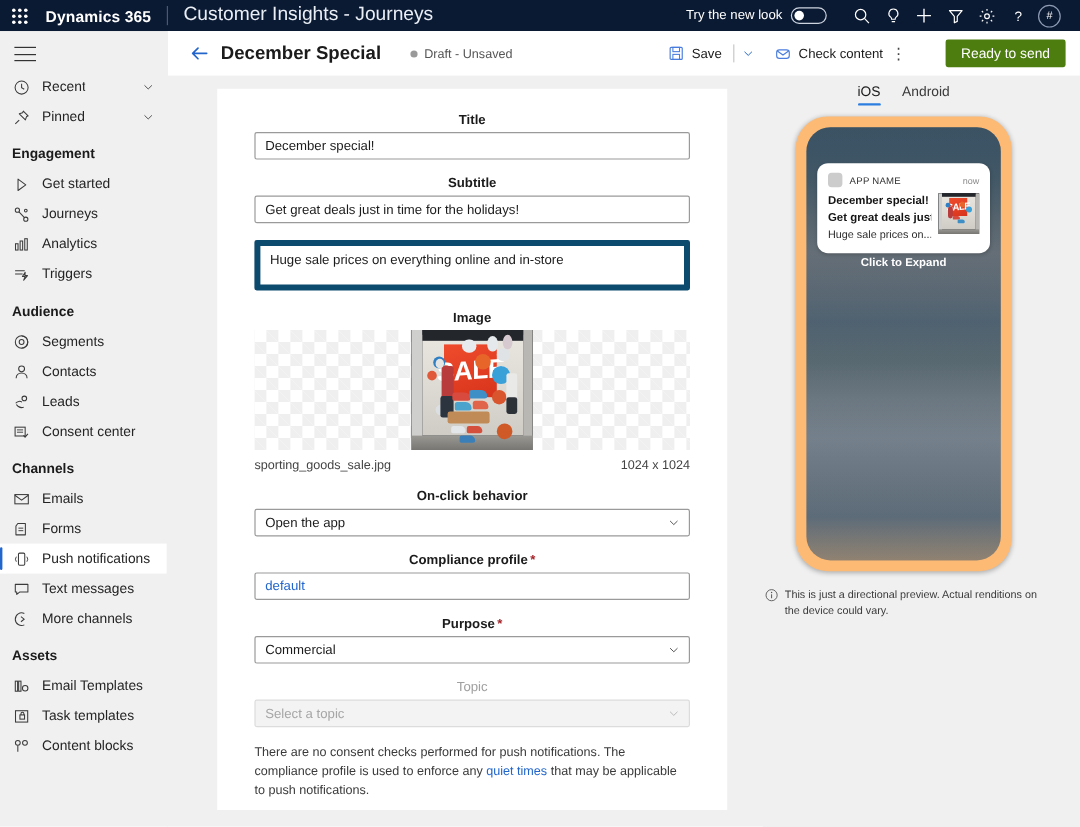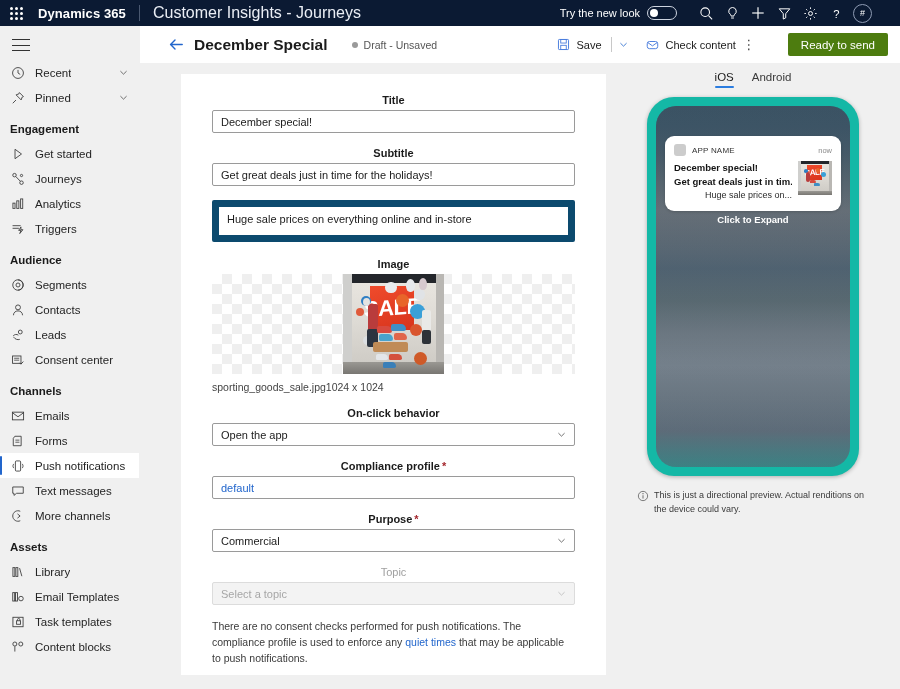--- a/index.html
+++ b/index.html
@@ -10,21 +10,21 @@
     font-family: "Liberation Sans", sans-serif;
     background: #ffffff;
   }
 
   
   .topbar {
     height: 26px;
     background: #0b1a33;
     display: flex;
     align-items: center;
-    padding: 0 28px 0 8px;
+    padding: 0 16px 0 8px;
     color: #ffffff;
   }
   .waffle {
     width: 16px; height: 16px;
     display: grid;
     grid-template-columns: repeat(3, 3px);
     grid-template-rows: repeat(3, 3px);
     gap: 2px;
     justify-content: center; align-content: center;
     cursor: pointer;
@@ -101,21 +101,21 @@
     font-size: 11.5px; font-weight: bold; color: #1b1b1b;
     padding: 13px 0 6px 10px;
   }
 
   
   .main { flex: 1; display: flex; flex-direction: column; background: #ffffff; min-width: 0; }
 
   .cmdbar {
     height: 37px; background: #ffffff;
     display: flex; align-items: center;
-    padding: 0 12px 0 26px; flex: none;
+    padding: 0 12px 0 16px; flex: none;
   }
   .backarrow { width: 20px; height: 20px; color: #2266cc; cursor: pointer; display: flex; align-items: center; justify-content: center; flex: none; }
   .pagetitle { font-size: 15.5px; font-weight: bold; color: #1b1b1b; margin-left: 8px; white-space: nowrap; }
   .statuswrap { display: flex; align-items: center; margin-left: 24px; }
   .statusdot { width: 6px; height: 6px; border-radius: 50%; background: #9a9a9a; margin-right: 6px; flex: none; }
   .statustxt { font-size: 10.5px; color: #555; white-space: nowrap; }
   .cmdspacer { flex: 1; }
   .cmdbtn {
     display: flex; align-items: center; height: 26px;
     font-size: 11px; color: #1b1b1b; cursor: pointer;
@@ -143,21 +143,21 @@
   .flabel { font-size: 11px; font-weight: bold; color: #1b1b1b; margin-bottom: 4px; text-align: center; }
   .flabel .req { color: #a4262c; font-weight: bold; margin-left: 2px; }
   .flabel.dim { color: #a0a0a0; font-weight: normal; }
   .finput {
     width: 100%; height: 23px; border: 1px solid #9a9a9a;
     background: #fff; font-size: 11px; color: #1b1b1b;
     padding: 0 8px; border-radius: 2px; outline: none;
     font-family: "Liberation Sans", sans-serif;
   }
   .ftext {
-    width: 100%; height: 42px; border: 7px solid #0c4a6e;
+    width: 100%; height: 42px; border: 5px solid #0c4a6e;
     background: #fff; font-size: 11px; color: #1b1b1b;
     padding: 5px 8px; border-radius: 2px; outline: none; resize: none;
     font-family: "Liberation Sans", sans-serif; line-height: 1.3;
   }
   .fgap { height: 14px; }
   .fgap-s { height: 12px; }
   .link { color: #2266cc; }
   .selwrap { position: relative; }
   .fselect {
     width: 100%; height: 23px; border: 1px solid #9a9a9a;
@@ -182,42 +182,42 @@
     background-size: 20px 20px;
     background-position: 0 0, 10px 10px;
     display: flex; align-items: center; justify-content: center;
   }
   .thumb {
     width: 101px; height: 100px;
     position: relative; overflow: hidden;
     background: #1d1d20;
   }
   .imgmeta {
-    display: flex; 
+    display: flex; justify-content: space-between;
     font-size: 10.5px; color: #444; margin-top: 7px;
   }
   .helptext {
     font-size: 10.5px; color: #3a3a3a; line-height: 1.5; margin-top: 14px;
   }
 
   
   .previewcol { flex: 1; display: flex; flex-direction: column; align-items: center; padding-top: 8px; min-width: 0; }
   .tabs { display: flex; gap: 18px; margin-bottom: 9px; }
   .tab {
     font-size: 11.5px; color: #3a3a3a; padding-bottom: 5px;
     cursor: pointer; position: relative;
   }
   .tab.active { color: #1b1b1b; font-weight: normal; }
   .tab.active::after {
     content: ""; position: absolute; left: 0; right: 0; bottom: 0;
     height: 2px; background: #2b7de0; border-radius: 1px;
   }
   .phone {
-    width: 212px; height: 379px; border-radius: 27px;
-    background: #14b8a6; padding: 9px;
+    width: 180px; height: 379px; border-radius: 27px;
+    background: #fdba74; padding: 9px;
     box-shadow: 0 1px 4px rgba(0,0,0,.28);
     flex: none;
   }
   .screen {
     width: 100%; height: 100%; border-radius: 20px; overflow: hidden;
     position: relative;
     background:
       linear-gradient(180deg,
         #40596b 0%, #415a6c 6%, #4a5f6d 13%, #5c6a73 21%,
         #6b737b 29%, #5d6a75 37%, #4e6170 45%, #56676f 54%,
@@ -498,30 +498,20 @@
       <span class="navico">
         <svg width="14" height="14" viewBox="0 0 16 16">
             <path d="M10.6 2.6a6 6 0 1 0 0 10.8" fill="none" stroke="#3b3b3b" stroke-width="1"></path>
             <path d="M7.4 5.6l3 2.4-3 2.4" fill="none" stroke="#3b3b3b" stroke-width="1"></path>
           </svg>
       </span>
       <span class="navlabel">More channels</span>
     </div>
 
     <div class="group">Assets</div>
-    <div class="navrow">
-      <span class="navico">
-        <svg width="14" height="14" viewBox="0 0 16 16">
-            <rect x="2.2" y="3" width="2.2" height="10" fill="none" stroke="#3b3b3b" stroke-width="1"></rect>
-            <rect x="5.6" y="3" width="2.2" height="10" fill="none" stroke="#3b3b3b" stroke-width="1"></rect>
-            <path d="M9.8 3.6l2.6 9.2" fill="none" stroke="#3b3b3b" stroke-width="1"></path>
-          </svg>
-      </span>
-      <span class="navlabel">Library</span>
-    </div>
     <div class="navrow">
       <span class="navico">
         <svg width="14" height="14" viewBox="0 0 16 16">
             <rect x="2" y="3" width="2.2" height="9.6" fill="none" stroke="#3b3b3b" stroke-width="1"></rect>
             <rect x="5.2" y="3" width="2.2" height="9.6" fill="none" stroke="#3b3b3b" stroke-width="1"></rect>
             <circle cx="11.4" cy="9.8" r="2.6" fill="none" stroke="#3b3b3b" stroke-width="1"></circle>
           </svg>
       </span>
       <span class="navlabel">Email Templates</span>
     </div>

